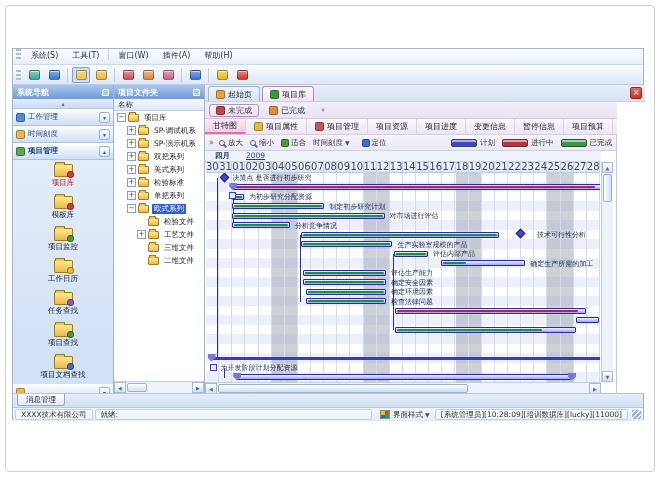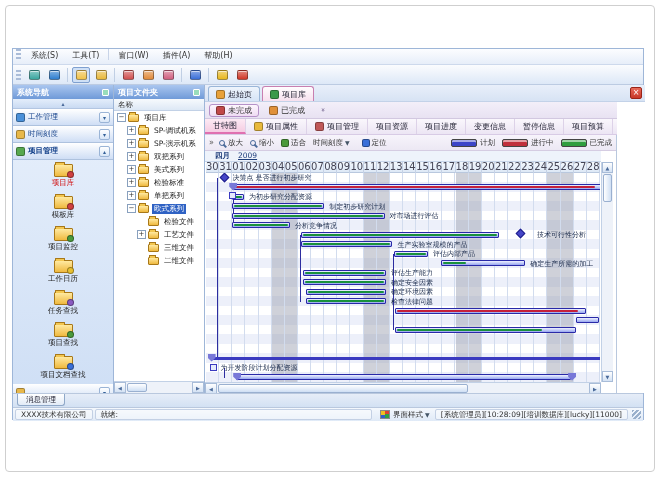--- a/index.html
+++ b/index.html
@@ -84,21 +84,21 @@
   .g-btn .gic{width:8px;height:8px;border-radius:2px;margin-right:2px;border:1px solid rgba(0,0,0,.35);}
   .mag{width:6px;height:6px;border:1.5px solid #4a6a9a;border-radius:50%;position:relative;margin-right:3px;}
   .mag::after{content:"";position:absolute;width:4px;height:1.5px;background:#4a6a9a;transform:rotate(45deg);right:-3px;bottom:-2px;}
   .ovfl{font-size:8px;color:#555;margin-right:5px;}
   .legend{margin-left:auto;display:flex;align-items:center;}
   .leg-item{display:flex;align-items:center;margin-left:7px;}
   .leg-sw{width:26px;height:8px;border:1px solid #444;border-radius:2px;box-shadow:inset 0 2px 0 rgba(255,255,255,.55);margin-right:3px;}
   .g-month{position:absolute;left:0;top:16px;width:396px;height:11px;background:#eef3fb;border-bottom:1px solid #c8d6ea;
     font-size:7.5px;color:#1f3d7a;line-height:10px;}
   .g-month b{margin-left:10px;}
-  .g-month span{margin-left:8px;text-decoration:underline;}
+  .g-month span{margin-left:16px;text-decoration:underline;}
   .g-days{position:absolute;left:1px;top:27px;width:394px;height:11px;background:linear-gradient(#f4f8fd,#dde8f6);border-bottom:1px solid #b9c8de;}
   .g-day{position:absolute;top:0;height:11px;font-size:10px;color:#445;text-align:center;line-height:10px;border-right:1px solid #c6d2e6;}
   .g-body{position:absolute;left:1px;top:38px;width:394px;height:209px;overflow:hidden;
     background:repeating-linear-gradient(to bottom,#ffffff 0 9.5px,#edf0fa 9.5px 19px);}
   .wk{position:absolute;top:0;height:100%;background:rgba(148,153,170,.45);}
   .vlines{position:absolute;inset:0;background:repeating-linear-gradient(to right,transparent 0 12.13px,#d2dcee 12.13px 13.13px);}
   .bar{position:absolute;height:6px;border:1px solid #2929a8;border-radius:1px;background:linear-gradient(#eef1ff,#97a7f0);}
   .bar .prog{position:absolute;left:1px;top:1px;height:2px;border-radius:1px;}
   .sumbar{position:absolute;height:3px;background:#3a3ac0;border-radius:1px;}
   .dia{position:absolute;width:7px;height:7px;background:#4646c8;border:1px solid #20208a;transform:rotate(45deg);}

